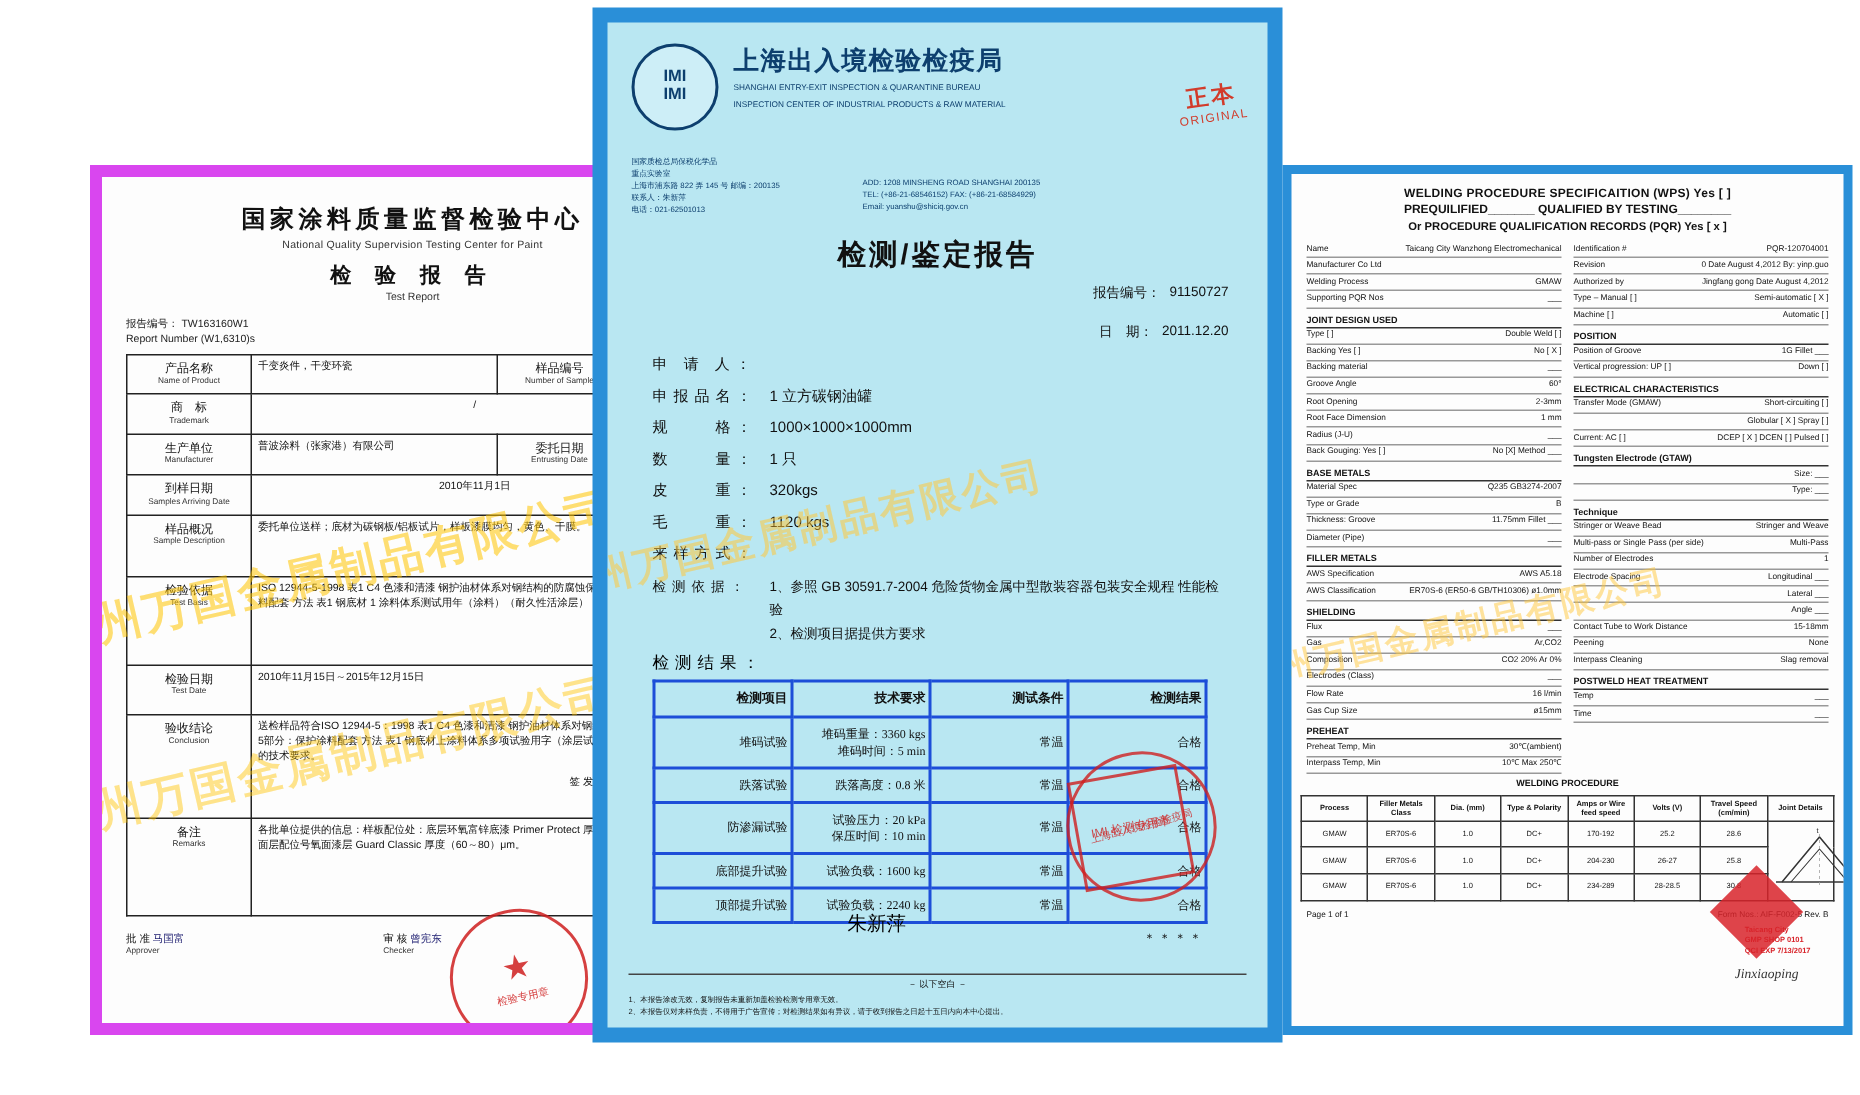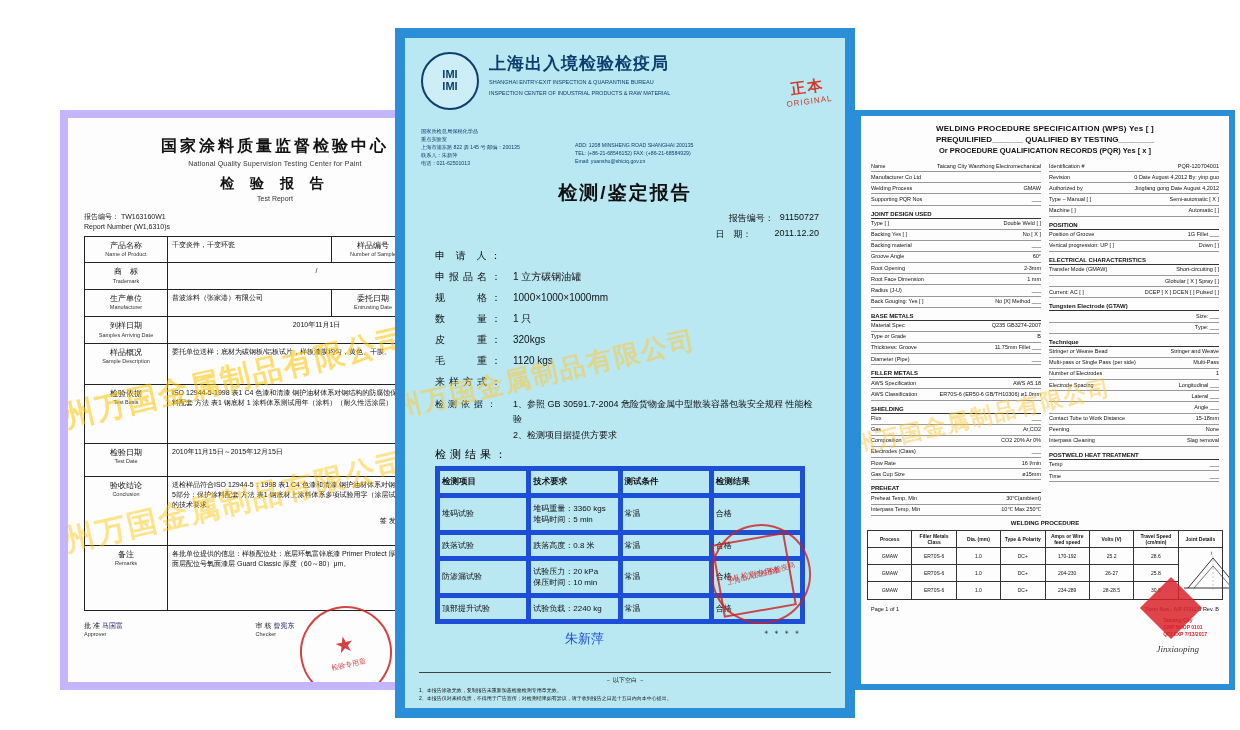--- a/index.html
+++ b/index.html
@@ -4,23 +4,23 @@
 <style>
   html,body{margin:0;padding:0;}
   body{
     width:1240px;height:730px;background:#ffffff;
     font-family:"Liberation Sans",sans-serif;
     position:relative;overflow:hidden;
   }
   .stage{position:absolute;left:0;top:0;width:1240px;height:730px;}
 
   
-  .cert{position:absolute;background:#c4b5fd;box-sizing:border-box;}
+  .cert{position:absolute;background:#d946ef;box-sizing:border-box;}
   .cert.left{left:60px;top:110px;width:430px;height:580px;padding:8px;}
-  .cert.center{left:395px;top:28px;width:460px;height:690px;padding:10px;background:#2a8fd8;}
+  .cert.center{left:395px;top:5px;width:460px;height:690px;padding:10px;background:#2a8fd8;}
   .cert.right{left:855px;top:110px;width:380px;height:580px;padding:6px;background:#2a8fd8;}
   .paper{background:#ffffff;width:100%;height:100%;position:relative;overflow:hidden;}
   .paper.cyan{background:#b9e7f2;}
   .paper.white{background:#fdfdfd;}
 
   
   .wm{
     position:absolute;left:-10%;top:40%;width:130%;
     color:rgba(255,196,0,.55);
     font-size:30px;font-weight:bold;white-space:nowrap;
@@ -76,21 +76,21 @@
   .c-num div{margin-left:6px;}
   .c-fields{margin:8px 26px 0 30px;font-size:10px;color:#111;}
   .c-fields .row{display:flex;margin-bottom:7px;align-items:baseline;}
   .c-fields .k{width:78px;letter-spacing:4px;flex:none;}
   .c-fields .v{flex:1;border-bottom:0px;}
   .c-basis{margin:8px 26px 0 30px;font-size:9px;color:#111;line-height:1.7;}
   .c-basis .b-row{display:flex;}
   .c-basis .b-k{width:78px;flex:none;letter-spacing:4px;}
   .c-result-label{margin:4px 30px 4px 30px;font-size:11px;letter-spacing:4px;}
   table.ctab{border-collapse:collapse;width:calc(100% - 70px);margin:2px 30px;table-layout:fixed;}
-  table.ctab th,table.ctab td{border:5px solid #1d4ed8;font-size:8px;text-align:left;padding:5px 2px;color:#111;}
+  table.ctab th,table.ctab td{border:2px solid #1d4ed8;font-size:8px;text-align:right;padding:5px 2px;color:#111;font-family:Liberation Serif, serif;}
   table.ctab th{font-weight:bold;font-size:8.5px;}
   .c-foot{position:absolute;bottom:6px;left:14px;right:14px;font-size:5px;color:#111;line-height:1.5;border-top:1px solid #444;padding-top:3px;}
   .c-footnote-title{text-align:center;font-size:6px;margin-bottom:2px;}
   .round-stamp{
     position:absolute;width:96px;height:96px;border:2px solid #cf2020;border-radius:50%;
     color:#cf2020;display:flex;align-items:center;justify-content:center;
     font-size:7px;text-align:center;transform:rotate(-15deg);opacity:.8;
   }
   .sq-stamp{
     position:absolute;width:70px;height:70px;border:2px solid #cf2020;
@@ -293,21 +293,21 @@
         <div class="orig-cn">正本</div>
         <div class="orig-en">ORIGINAL</div>
       </div>
 
       <div class="c-title" style="margin-top:64px;">检测/鉴定报告</div>
 
       <div class="c-num">
         <div>报告编号：</div>
         <div>91150727</div>
       </div>
-      <div class="c-num" style="margin-top:3px;gap:17px;">
+      <div class="c-num" style="margin-top:13px;">
         <div>日　期：</div>
         <div>2011.12.20</div>
       </div>
 
       <div class="c-fields">
         <div class="row">
           <div class="k">申 请 人：</div>
         </div>
         <div class="row">
           <div class="k">申报品名：</div>
@@ -369,37 +369,43 @@
           <td>合格</td>
         </tr>
         <tr>
           <td>防渗漏试验</td>
           <td style="white-space:pre-line">试验压力：20 kPa
 保压时间：10 min</td>
           <td>常温</td>
           <td>合格</td>
         </tr>
         <tr>
+          <td>底部提升试验</td>
+          <td style="white-space:pre-line">试验负载：1600 kg</td>
+          <td>常温</td>
+          <td>合格</td>
+        </tr>
+        <tr>
           <td>顶部提升试验</td>
           <td style="white-space:pre-line">试验负载：2240 kg</td>
           <td>常温</td>
           <td>合格</td>
         </tr>
       </tbody>
         </table>
 
       <div style="text-align:right;padding-right:44px;font-size:8px;margin-top:4px;color:#111;">＊ ＊ ＊ ＊</div>
 
       <div class="round-stamp" style="right:34px;bottom:84px;">
         <span>上海出入境检验检疫局</span>
       </div>
       <div class="sq-stamp" style="right:54px;bottom:96px;">
         <span>IMI 检测专用章</span>
       </div>
-      <div class="hand" style="position:absolute;left:160px;bottom:60px;font-size:13px;color:#1d4ed8;">朱新萍</div>
+      <div class="hand" style="position:absolute;left:160px;bottom:60px;font-size:13px;color:#000000;">朱新萍</div>
 
       <div class="c-foot">
         <div class="c-footnote-title">－ 以下空白 －</div>
         <div>1、本报告涂改无效，复制报告未重新加盖检验检测专用章无效。</div>
         <div>2、本报告仅对来样负责，不得用于广告宣传；对检测结果如有异议，请于收到报告之日起十五日内向本中心提出。</div>
       </div>
 
       <div class="wm center-wm">苏州万国金属制品有限公司</div>
     </div>
   </div>

